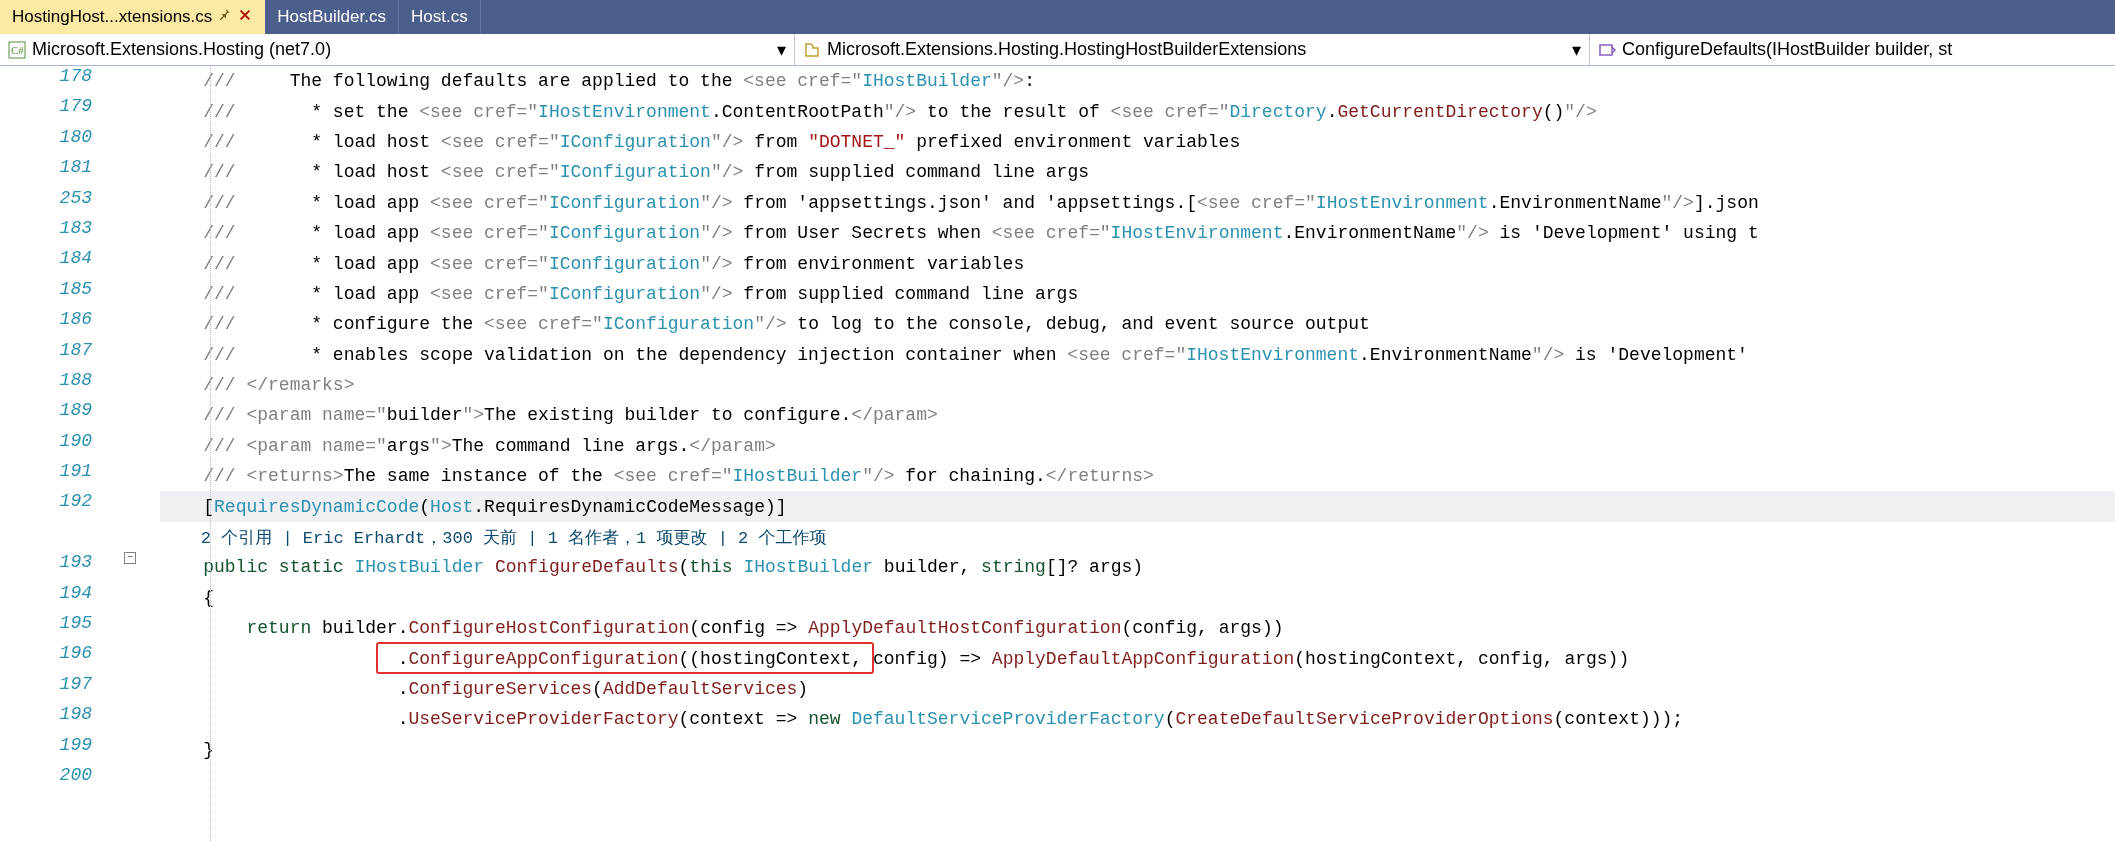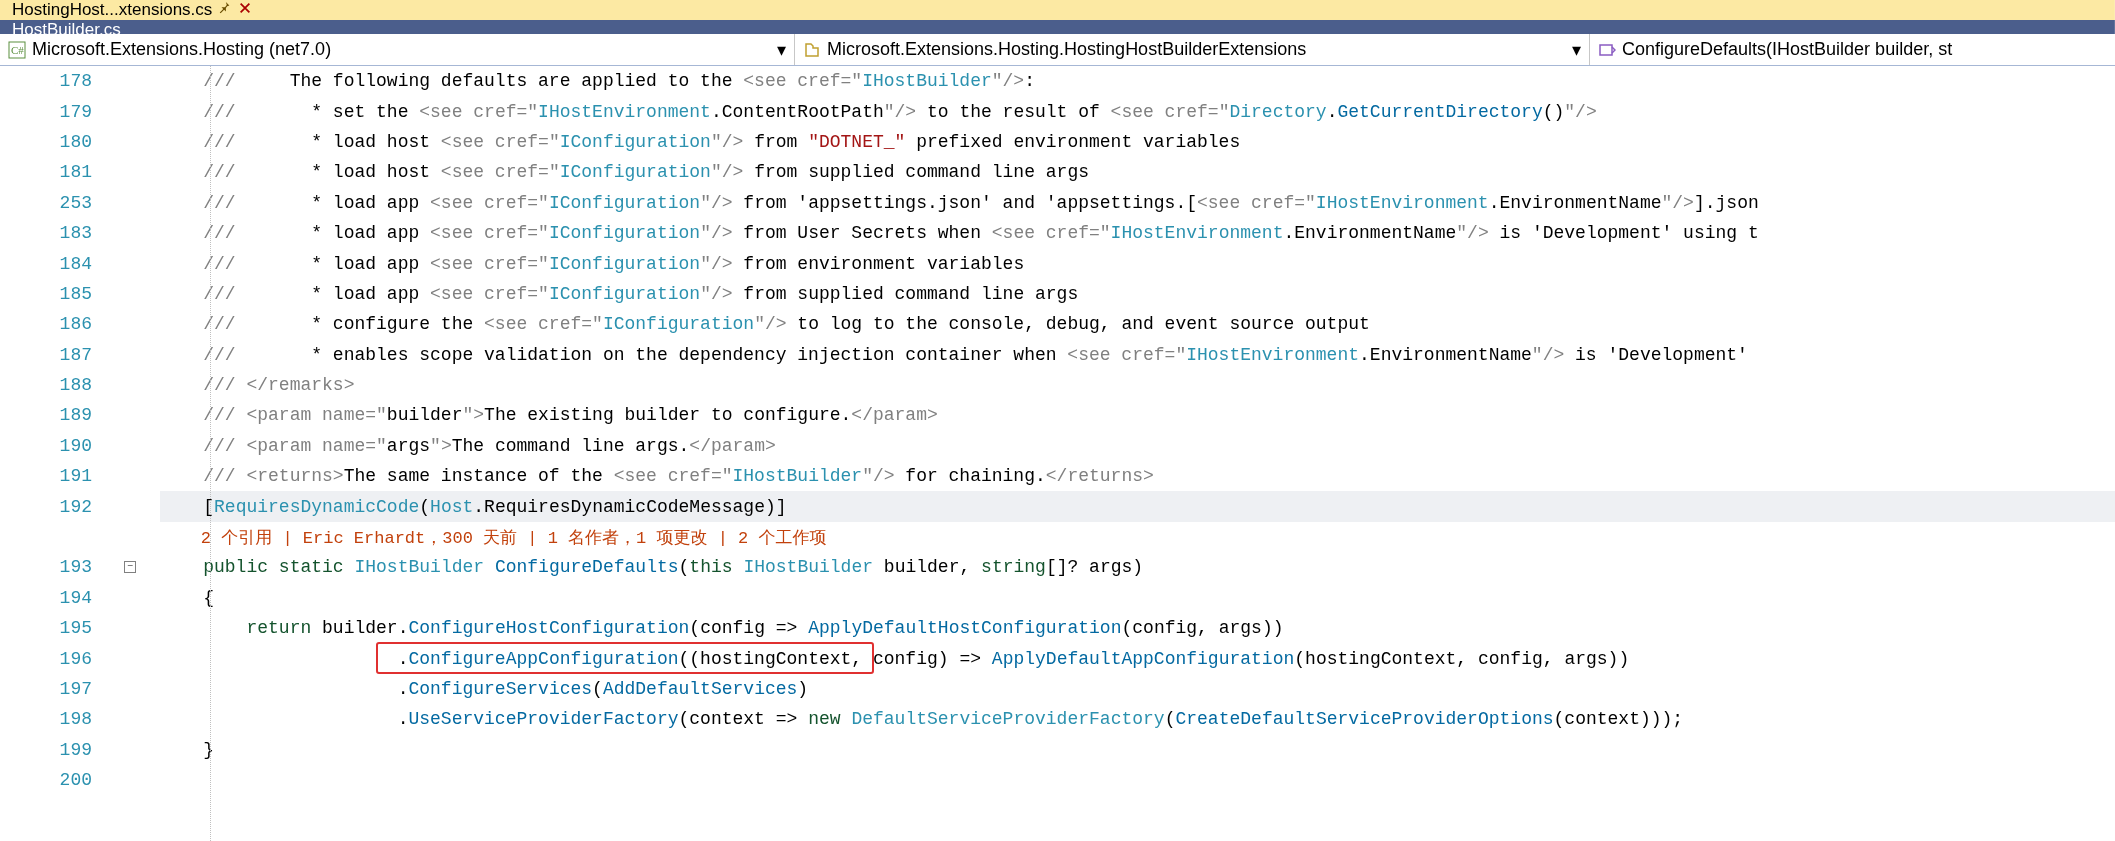--- a/index.html
+++ b/index.html
@@ -9,21 +9,20 @@
     background: #ffffff;
     color: #000000;
     overflow: hidden;
     width: 2115px;
     height: 841px;
   }
   .tab-row {
     display: flex;
     background: #4b5e8c;
     height: 34px;
-    flex-direction: column;
   }
   .tab {
     display: flex;
     align-items: center;
     padding: 0 12px;
     font-family: "Segoe UI", Tahoma, sans-serif;
     font-size: 17px;
     color: #ffffff;
     cursor: pointer;
     border-right: 1px solid rgba(255,255,255,0.15);
@@ -57,52 +56,52 @@
   .cs-icon { width:18px; height:18px; }
   .ns-icon, .method-icon { width:18px; height:18px; }
 
   .editor-area { display:flex; height: calc(100% - 66px); }
   .gutter {
     width: 160px;
     display:flex;
     flex-direction:column;
     background:#ffffff;
   }
-  .gutter .ln-row { display:flex; align-items:center; height:30.4px; }
+  .gutter .ln-row { display:flex; align-items:flex-start; height:30.4px;font-style:italic; }
   .gutter .ln {
     width: 110px;
     text-align:right;
     color:#2b91af;
     padding-right:18px;
     font-size:18px;
   }
   .gutter .fold { width:40px; display:flex; align-items:center; justify-content:center; }
   .code-col { flex:1; position:relative; }
   .line {
     height:30.4px;
     white-space: pre;
     display:flex;
     align-items:center;
     font-size:18px;
   }
   .line.current { background:#eef0f3; }
   .lens {
-    color:#c2410c;
+    color:#0c4a6e;
     font-size:17px;
     display:flex;
     align-items:center;
     height:30.4px;
     white-space:pre;
   }
   .c-comment { color:#000000; }
   .c-gray    { color:#808080; }
   .c-string  { color:#a31515; }
   .c-type    { color:#2b91af; }
   .c-keyword { color:#14532d; }
-  .c-method  { color:#0369a1; }
+  .c-method  { color:#7f1d1d; }
   .c-text    { color:#000000; }
 
   .redbox {
     position:absolute;
     border:2px solid #e03030;
     border-radius:3px;
     pointer-events:none;
   }
 
   .fold-btn {

